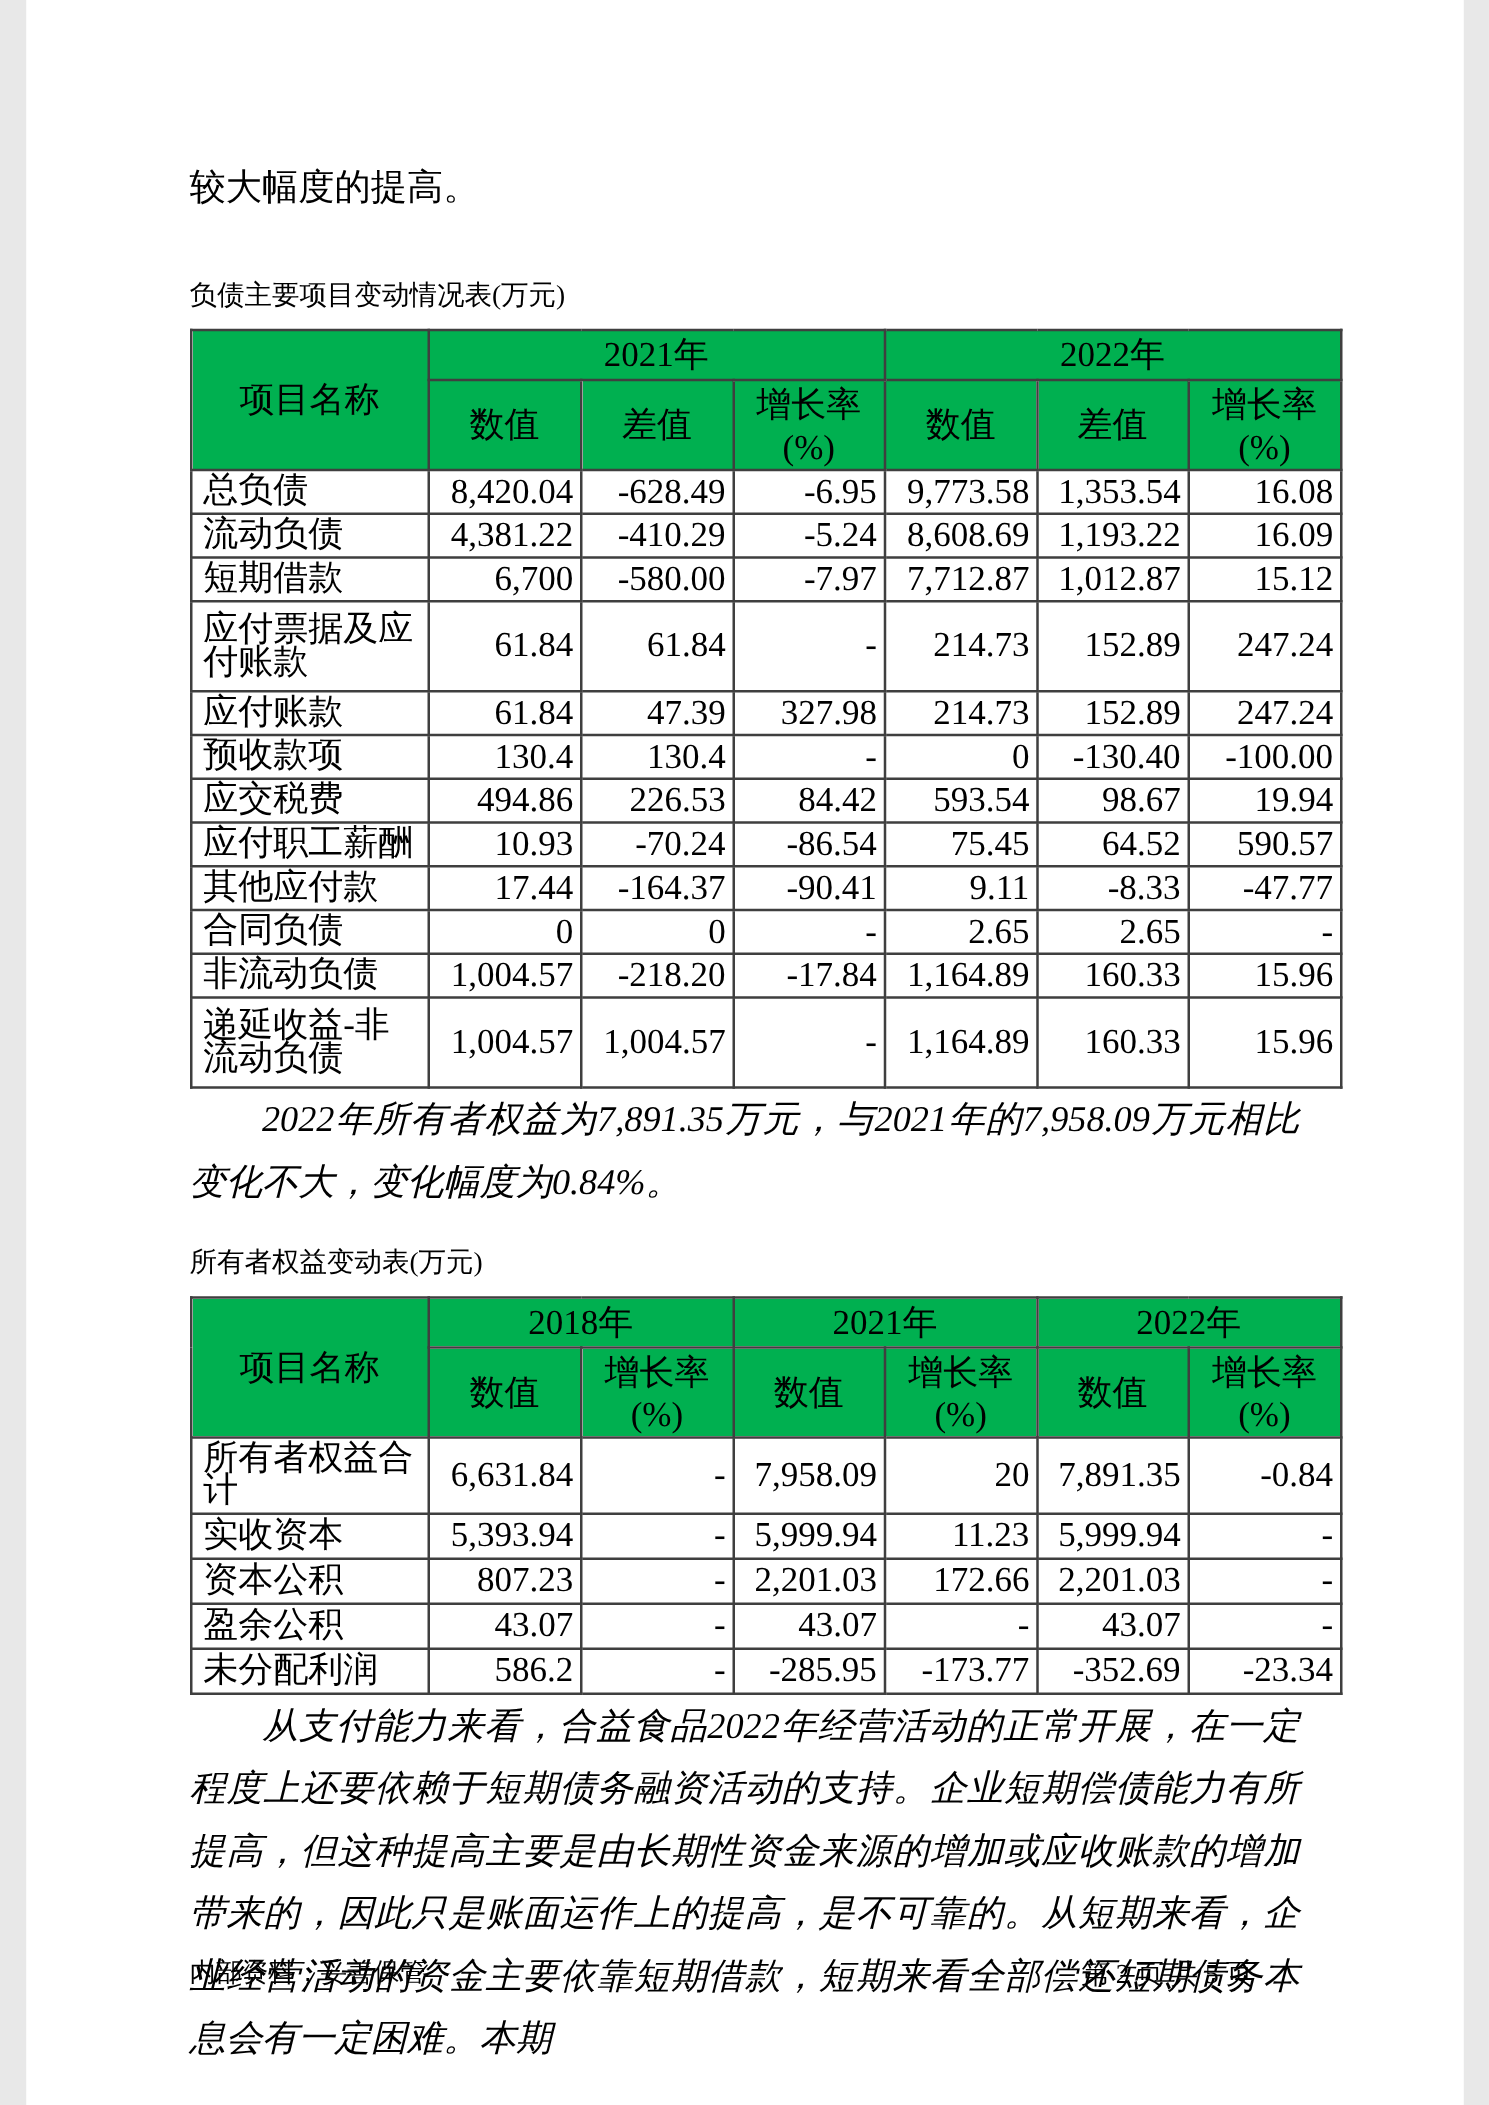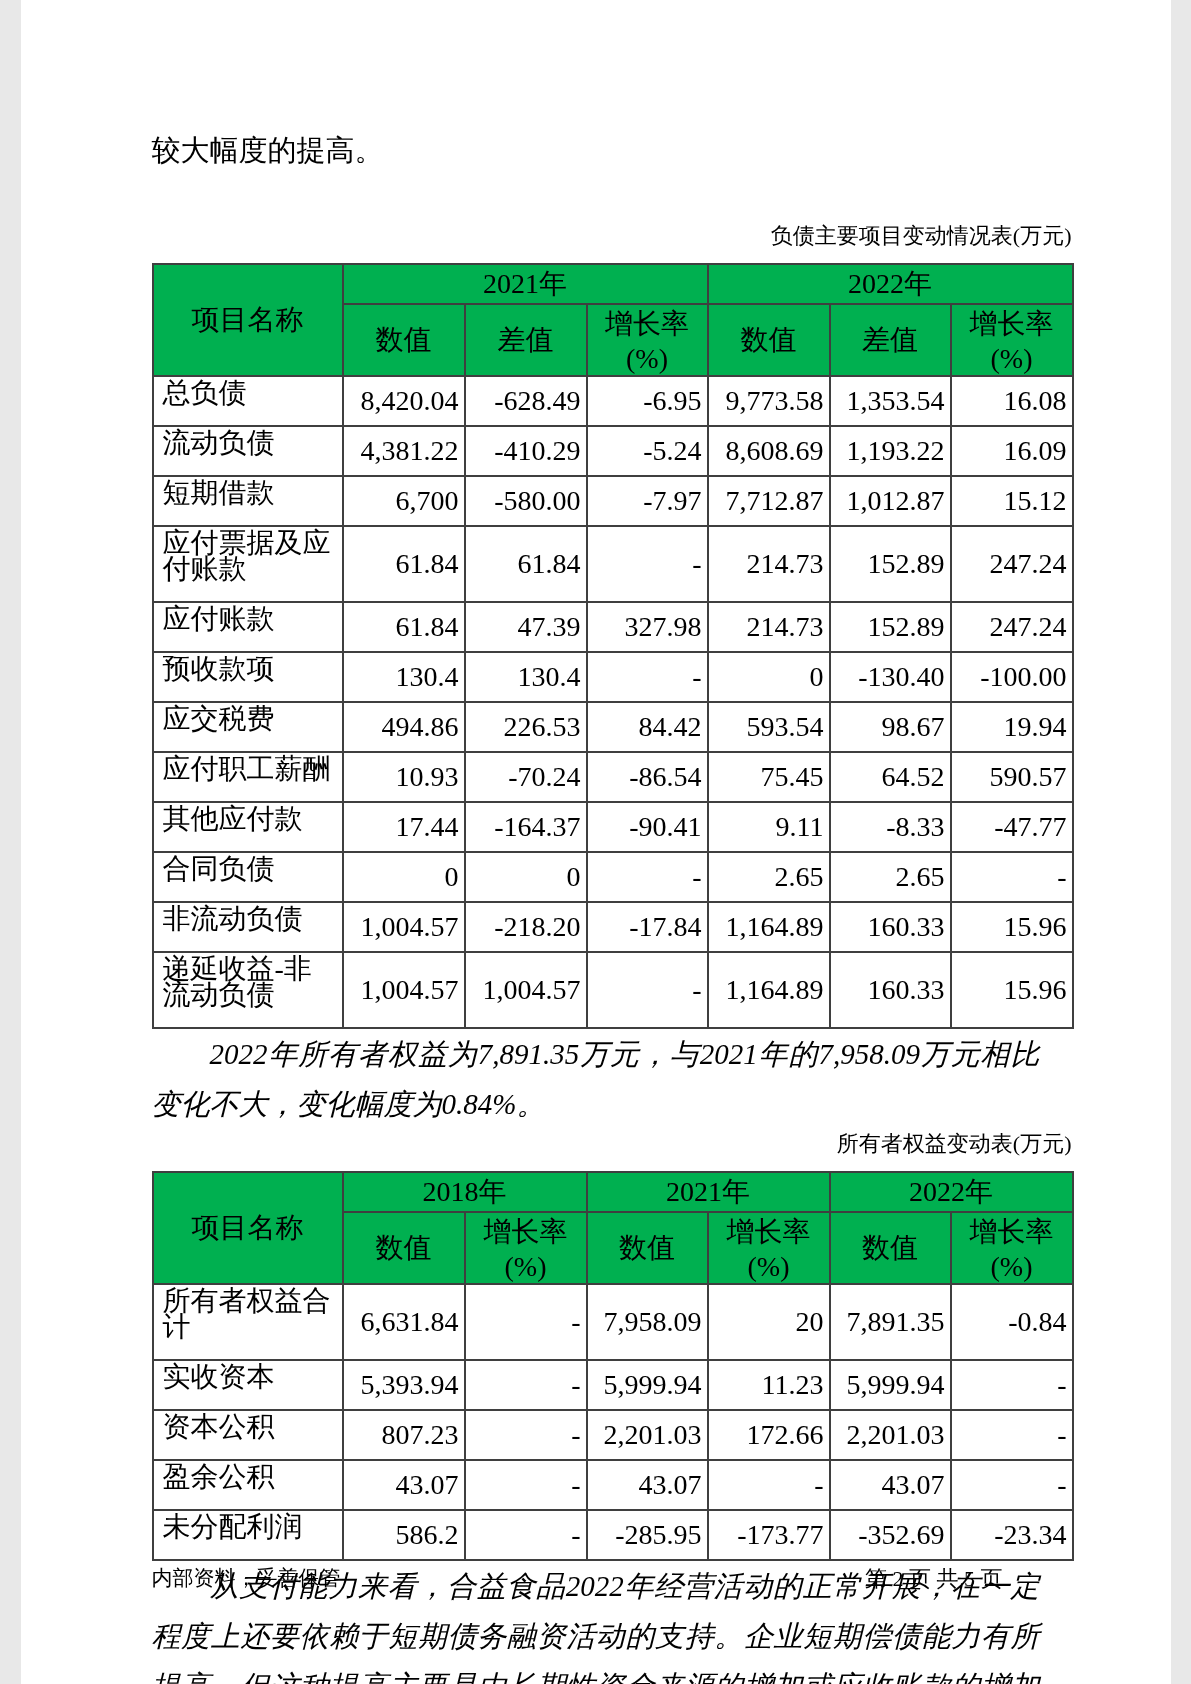--- a/index.html
+++ b/index.html
@@ -15,45 +15,45 @@
   .content {padding:125px 131px 0 131px;}
   p.body-text {
     font-size:29px;
     line-height:50px;
     text-align:justify;
     margin:0;
   }
   p.indent {text-indent:58px;font-style:italic;}
   .table-title {
     width:920px;
-    text-align:right;
+    text-align:left;
     font-size:22px;
     margin:0;
   }
   .title-1 {margin-top:46px; margin-bottom:12px;}
-  .title-2 {margin-top:0; margin-bottom:12px;}
+  .title-2 {margin-top:24px; margin-bottom:12px;}
   table.data-table {
     width:920px;
     border-collapse:collapse;
     table-layout:fixed;
     font-size:28px;
   }
   table.data-table th, table.data-table td {
     border:2px solid #3f3f3f;
     overflow:hidden;
   }
   table.data-table th {
     background:#00B050;
     font-weight:normal;
     text-align:center;
     height:38px;
     padding:0 2px;
   }
   table.data-table td {vertical-align:middle;}
-  td.label-cell {text-align:left; padding:3px 4px 19px 9px; line-height:26px;}
+  td.label-cell {text-align:left; padding:3px 4px 4px 9px; line-height:26px;}
   td.num-cell {text-align:right; padding:3px 5px 3px 2px; line-height:26px;}
   #liab-body tr {height:32px;}
   #liab-body tr:nth-child(4), #liab-body tr:nth-child(12) {height:72px;}
   #eq-body tr {height:36px;}
   .para-equity {margin-top:18px;}
   .section-heading {
     font-family:"Liberation Sans","DejaVu Sans",sans-serif;
     font-weight:bold;
     font-size:31px;
     margin:28px 0 0 56px;

